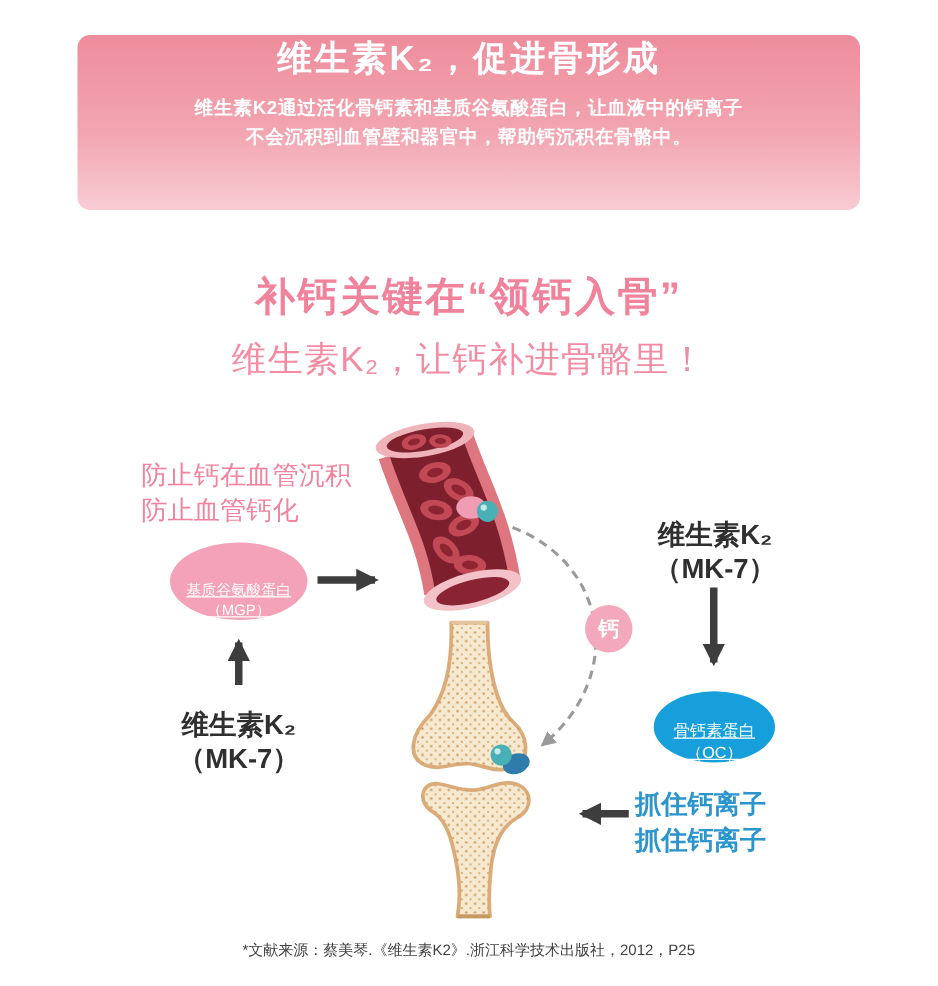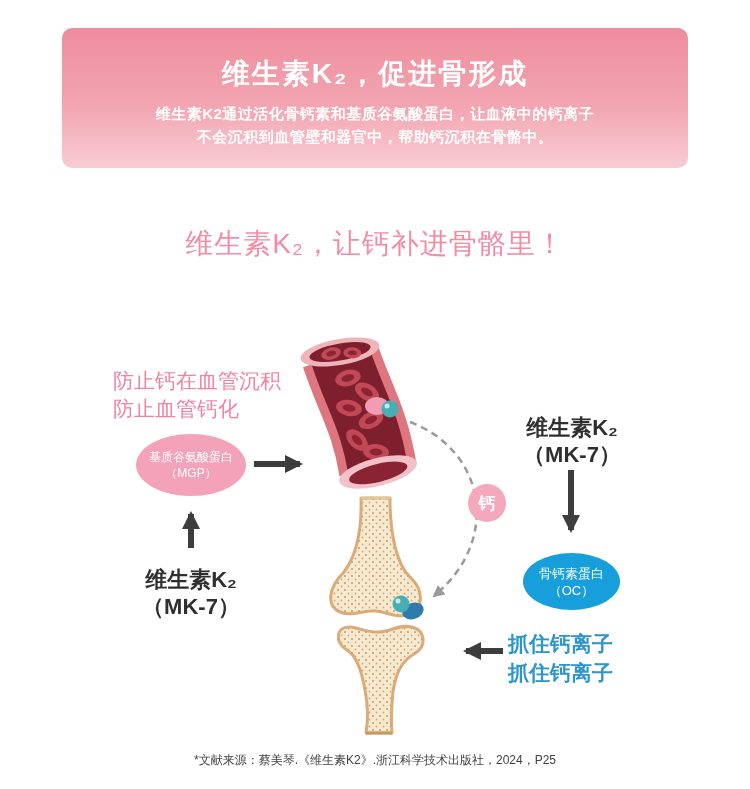--- a/index.html
+++ b/index.html
@@ -19,21 +19,21 @@
   .banner {
     position: absolute;
     left: 62px; right: 62px; top: 28px;
     height: 140px;
     border-radius: 10px;
     background: linear-gradient(180deg, #ee8c9c 0%, #f2a5b1 55%, #f8ccd3 100%);
     text-align: center;
     color: #ffffff;
   }
   .banner-title {
-    padding-top: 27px;
+    padding-top: 0;
     font-size: 28px;
     font-weight: 700;
     letter-spacing: 2px;
   }
   .banner-desc {
     font-size: 15px;
     line-height: 23px;
     letter-spacing: 0.5px;
     font-weight: bold;
   }
@@ -76,22 +76,23 @@
     color: #f2839e;
     line-height: 28px;
     white-space: nowrap;
   }
   .bubble {
     border-radius: 50%;
     color: #ffffff;
     display: flex;
     flex-direction: column;
     align-items: center;
-    justify-content: center;
-    text-align: center;
+    justify-content: flex-end;
+    text-align: center;
+    text-decoration: underline;
   }
   .mgp {
     left: 136px; top: 434px;
     width: 110px; height: 62px;
     background: #f4a2b7;
     font-size: 12px;
     line-height: 16px;
   }
   .oc {
     left: 523px; top: 553px;
@@ -151,20 +152,21 @@
 
 <div class="page">
 
   <div class="banner">
     <div class="banner-title">维生素K₂，促进骨形成</div>
     <div class="banner-desc first">维生素K2通过活化骨钙素和基质谷氨酸蛋白，让血液中的钙离子</div>
     <div class="banner-desc">不会沉积到血管壁和器官中，帮助钙沉积在骨骼中。</div>
   </div>
 
   <div class="headline">
+    <div class="headline-1">补钙关键在“领钙入骨”</div>
     <div class="headline-2">维生素K₂，让钙补进骨骼里！</div>
   </div>
 
   <svg class="diagram-svg" viewBox="0 0 750 789">
     <defs>
       <pattern id="stipple" width="7" height="7" patternUnits="userSpaceOnUse">
         <circle cx="2" cy="2" r="1" fill="#c99c63"></circle>
         <circle cx="5.5" cy="5.5" r="0.9" fill="#d3a871"></circle>
       </pattern>
       <marker id="ah" markerUnits="userSpaceOnUse" markerWidth="20" markerHeight="20" refX="15" refY="9" orient="auto">
@@ -277,15 +279,15 @@
     <div>（OC）</div>
   </div>
 
   <div class="label calcium-badge">钙</div>
 
   <div class="label bone-note">
     <div>抓住钙离子</div>
     <div>抓住钙离子</div>
   </div>
 
-  <div class="footnote">*文献来源：蔡美琴.《维生素K2》.浙江科学技术出版社，2024，P25</div>
+  <div class="footnote">*文献来源：蔡美琴.《维生素K2》.浙江科学技术出版社，2012，P25</div>
 
 </div>
 
 </body></html>

